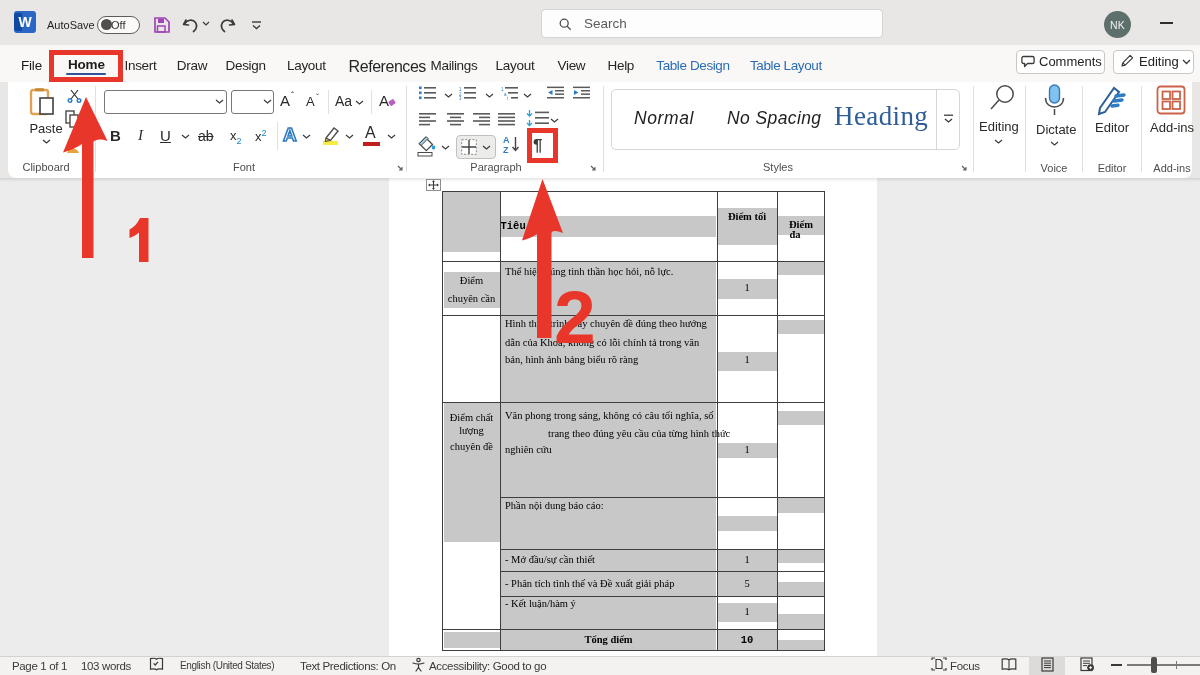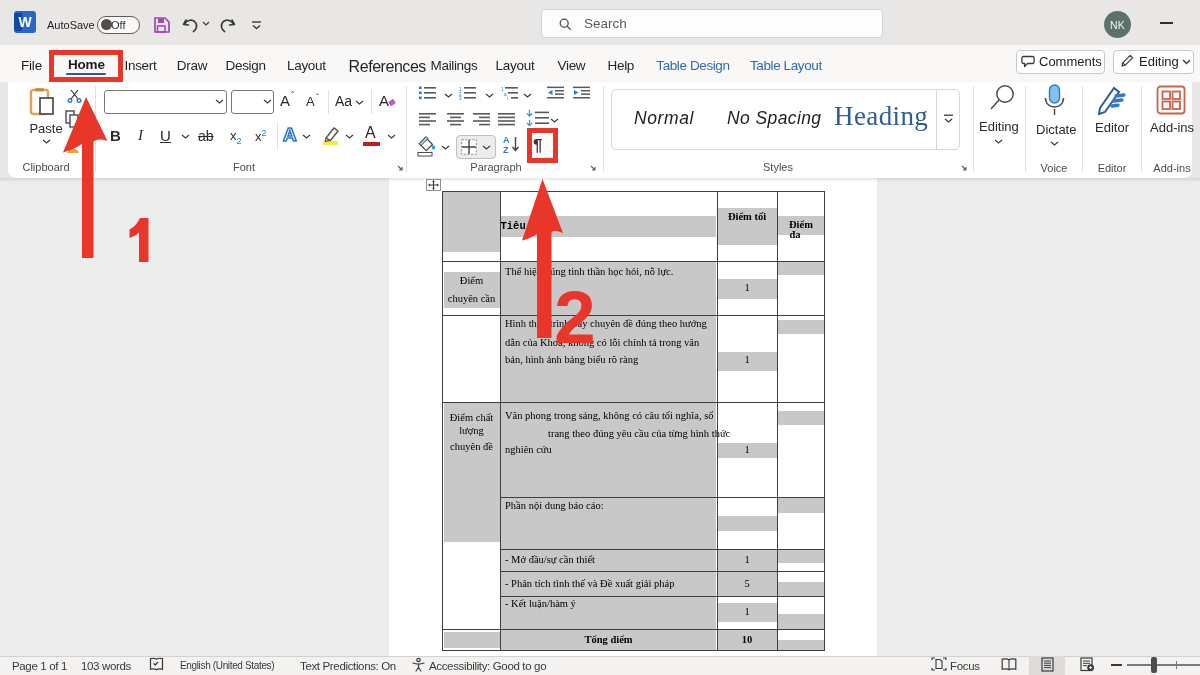--- a/index.html
+++ b/index.html
@@ -405,21 +405,21 @@
 <div class="ts" style="left:505px;top:551px;">- Mở đầu/sự cần thiết</div>
 <div class="ts" style="left:505px;top:574.5px;">- Phân tích tình thế và Đề xuất giải pháp</div>
 <div class="ts" style="left:505px;top:595px;">- Kết luận/hàm ý</div>
 <div class="ts" style="left:500.5px;top:630.5px;width:216px;text-align:center;font-weight:bold;">Tổng điểm</div>
 <div class="ts" style="left:717px;top:279px;width:60px;text-align:center;">1</div>
 <div class="ts" style="left:717px;top:351px;width:60px;text-align:center;">1</div>
 <div class="ts" style="left:717px;top:441px;width:60px;text-align:center;">1</div>
 <div class="ts" style="left:717px;top:551px;width:60px;text-align:center;">1</div>
 <div class="ts" style="left:717px;top:574.5px;width:60px;text-align:center;">5</div>
 <div class="ts" style="left:717px;top:603px;width:60px;text-align:center;">1</div>
-<div class="ts" style="left:717px;top:630.5px;width:60px;text-align:center;font-weight:bold;">10</div>
+<div class="ts" style="left:717px;top:630.5px;width:60px;text-align:center;font-weight:bold;font-family:Liberation Mono, monospace;">10</div>
 <div class="ab" style="left:426px;top:179px;width:15px;height:12px;background:#fdfdfd;border:1px solid #8f8f8f;box-sizing:border-box"></div>
 <svg style="left:428px;top:180px" width="11" height="10" viewBox="0 0 11 10">
         <path d="M5.5 1v8M1.5 5h8" stroke="#3b3a39" stroke-width="1.1"></path>
         <path d="M5.5 0l1.4 2H4.1zM5.5 10l1.4-2H4.1zM0 5l2-1.4v2.8zM11 5l-2-1.4v2.8z" fill="#3b3a39"></path>
       </svg>
 
 <svg style="left:0px;top:0px;z-index:40" width="1200" height="675" viewBox="0 0 1200 675">
 <path d="M86 97 L107.5 141 Q98 138 93.5 141.5 L93.5 258 L82 258 L82 144 Q75 149 63 152.5 Z" fill="#e8362a"></path>
 <path d="M542.5 179 L563 233 Q554 229.5 551.5 232.5 L551.5 338 L537 338 L537 234 Q531 238 522 240.5 Z" fill="#e8362a"></path>
 <path d="M139 262 h9.5 V218 h-8.5 C137.5 223 134 227.5 129.5 229.5 V238 C133.5 236.5 137 234.5 139 232.5 Z" fill="#e8362a"></path>

